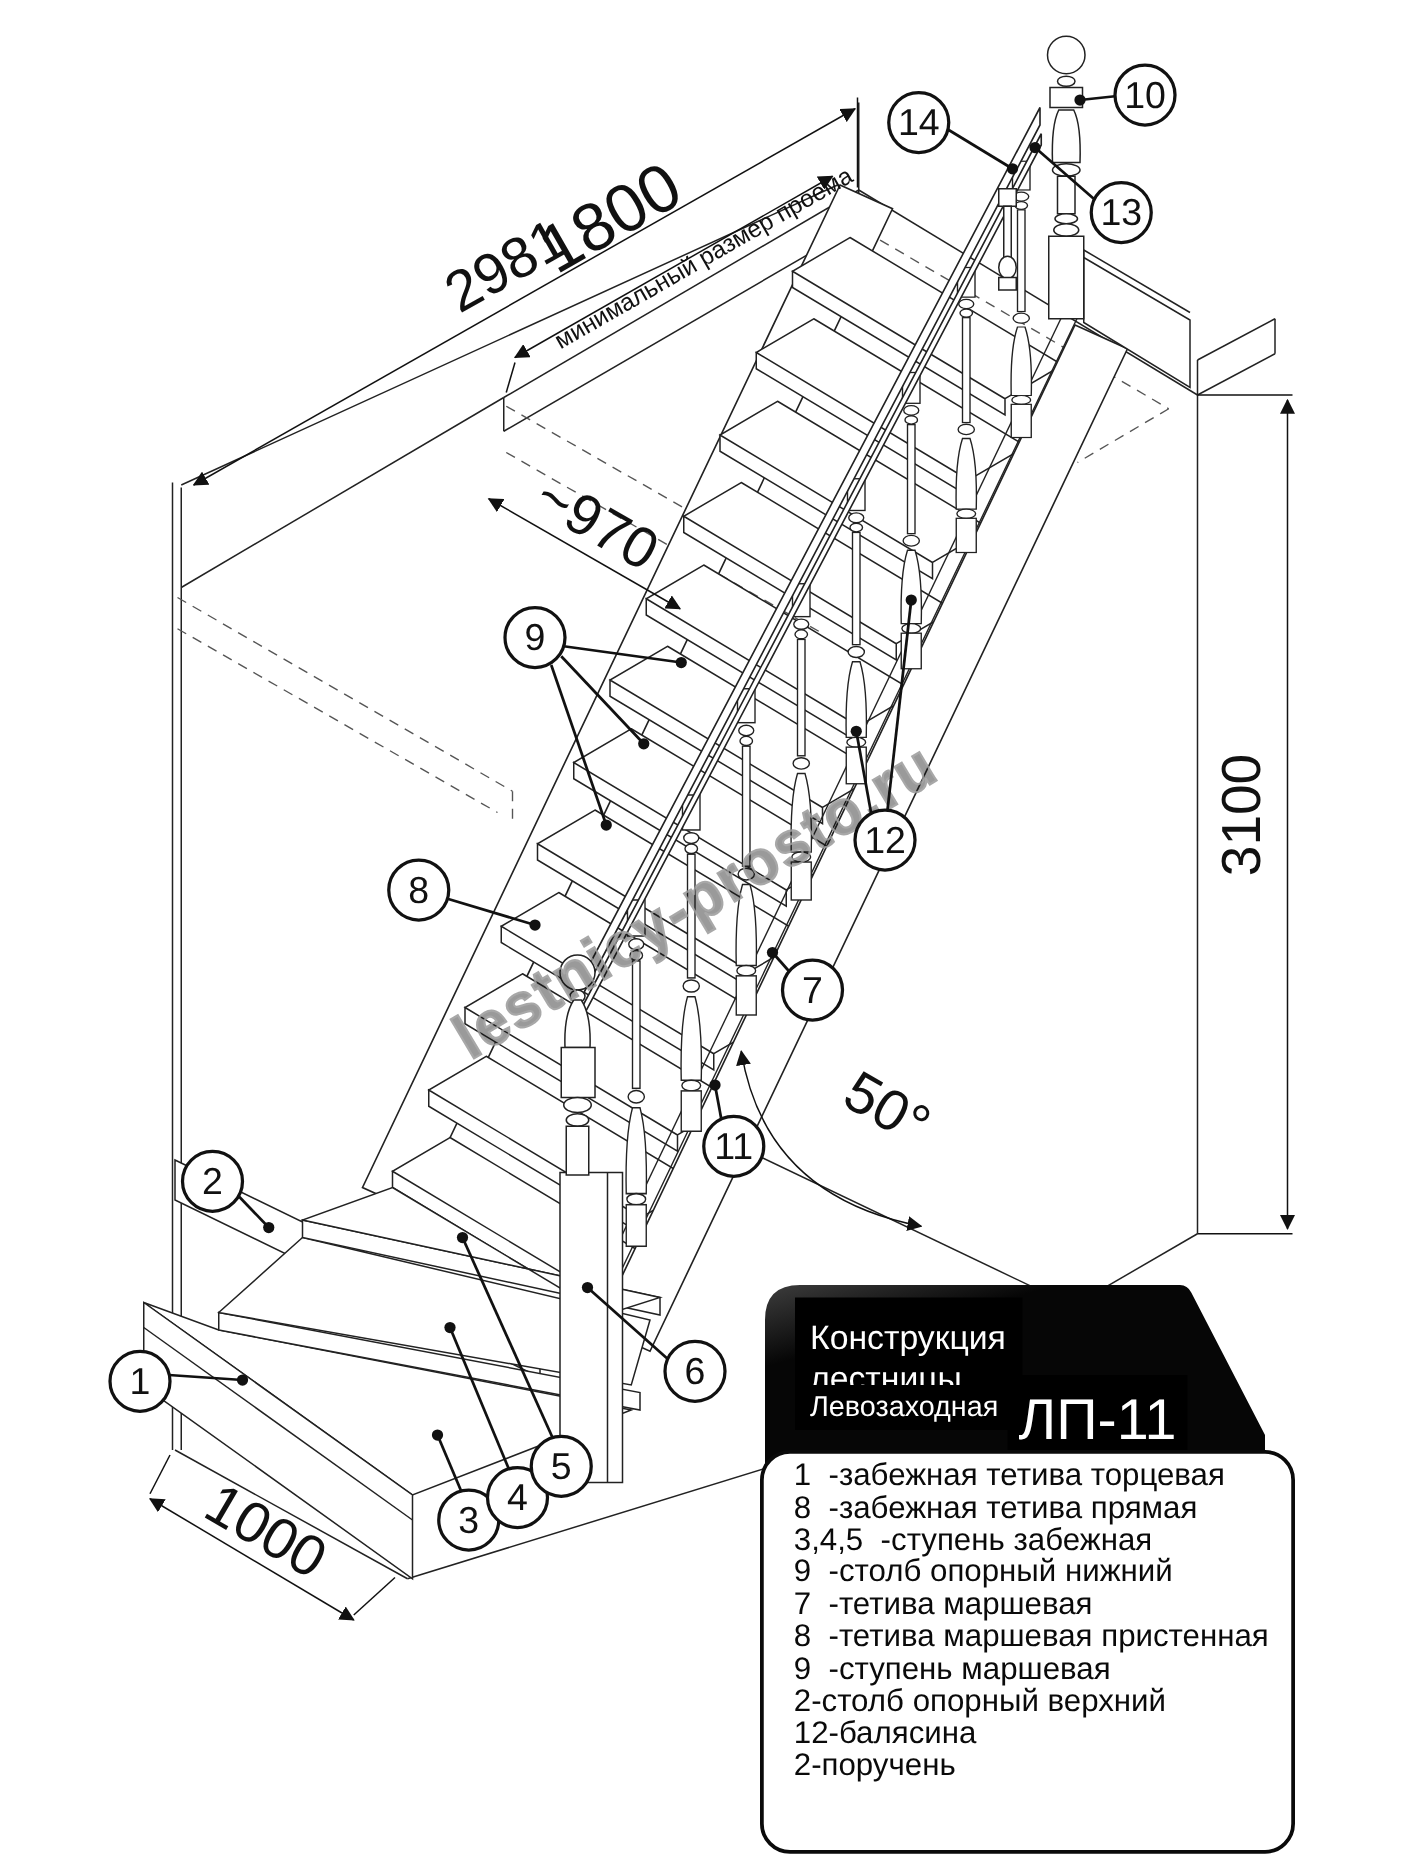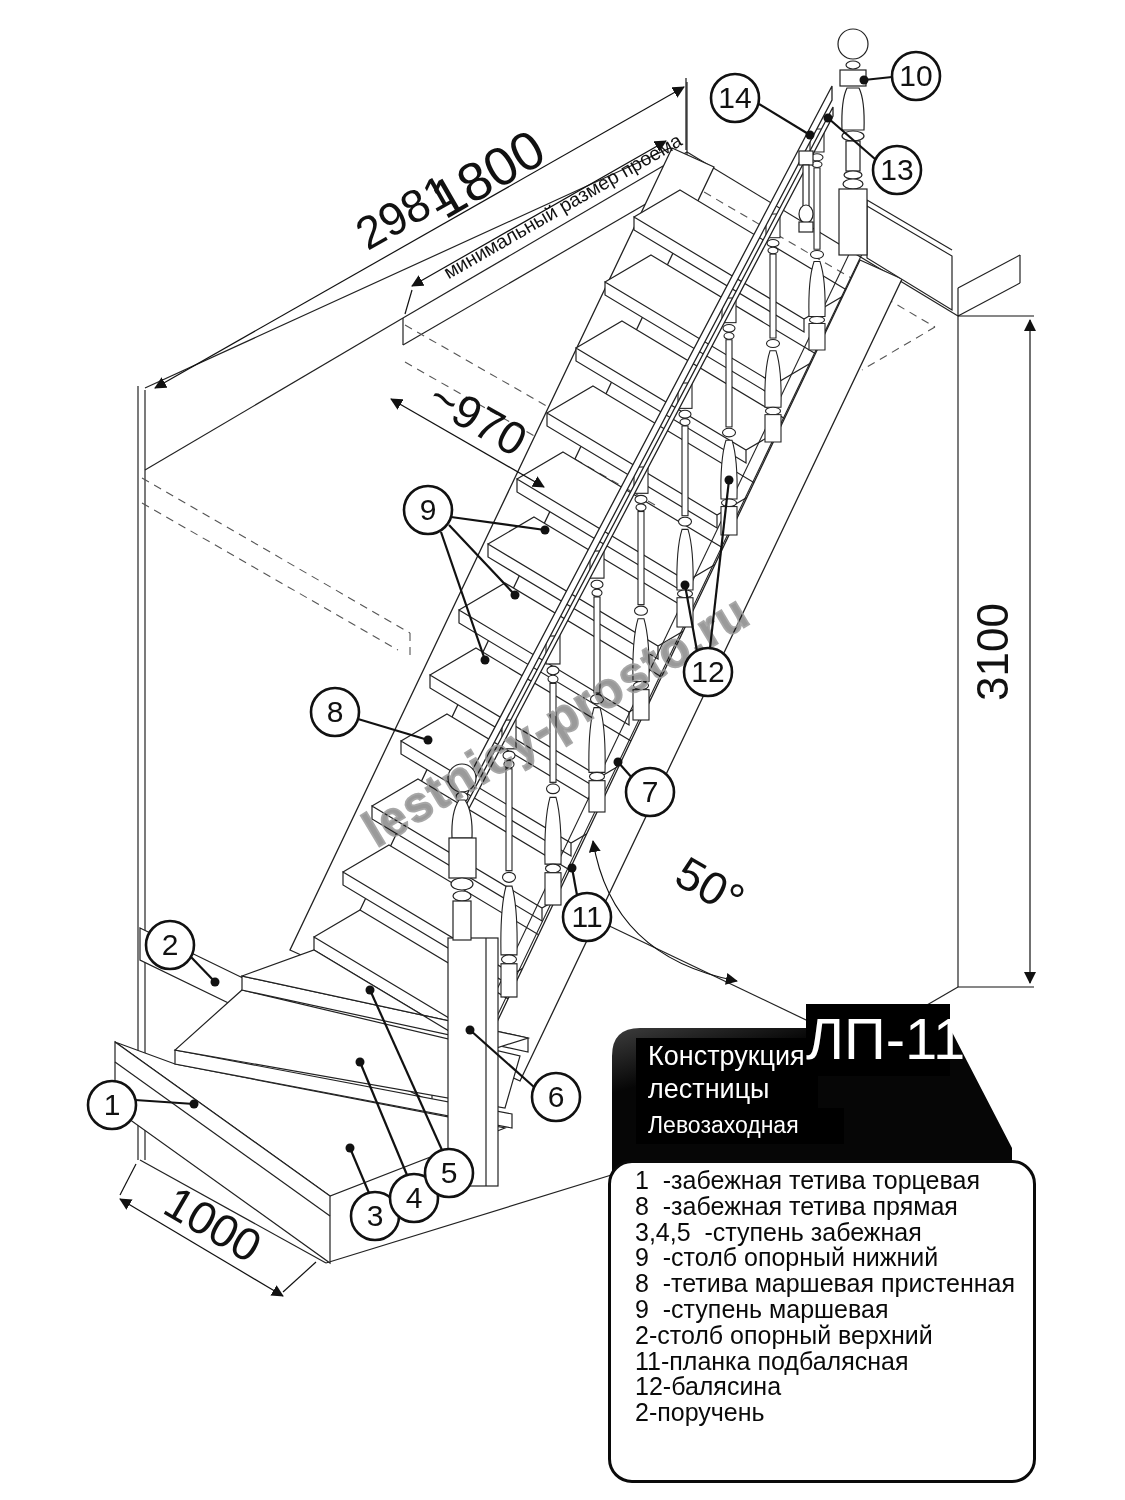--- a/index.html
+++ b/index.html
@@ -4,25 +4,25 @@
 <style>
   html,body{margin:0;padding:0;background:#fff;}
   .stage{position:relative;width:1125px;height:1500px;background:#fff;overflow:hidden;
          font-family:"Liberation Sans", sans-serif;}
   svg{position:absolute;left:0;top:0;}
   svg text{font-family:"Liberation Sans", sans-serif;fill:#111;}
   .callout text{font-size:30px;}
   .dimtxt{font-size:46px;}
   .legend-box{position:absolute;background:#000;color:#fff;}
   .legend-title{left:636px;top:1038px;width:170px;height:70px;font-size:27px;line-height:33px;
-                padding:2px 0 0 12px;}
+                padding:16px 0 0 12px;}
   .legend-sub{left:636px;top:1108px;width:196px;height:36px;font-size:23px;line-height:34px;
               padding:0 0 0 12px;}
-  .legend-model{left:806px;top:1004px;width:144px;height:72px;font-size:58px;line-height:70px;
-                }
+  .legend-model{left:806px;top:1100px;width:144px;height:72px;font-size:46px;line-height:70px;
+                text-align:center;}
   .parts{position:absolute;left:608px;top:1160px;width:398px;height:312px;background:#fff;
          border:3px solid #0a0a0a;border-radius:24px;padding:5px 0 0 24px;box-sizing:content-box;}
   .parts .row{font-size:25px;line-height:25.8px;color:#0a0a0a;white-space:pre;}
 </style>
 </head>
 <body>
 
 <div class="stage">
 <svg width="1125" height="1500" viewBox="0 0 1125 1500">
   <defs>
@@ -283,20 +283,20 @@
   <div>лестницы</div>
 </div>
 <div class="legend-box legend-sub">Левозаходная</div>
 <div class="legend-box legend-model">ЛП-11</div>
 
 <div class="parts">
   <div class="row">1  -забежная тетива торцевая</div>
   <div class="row">8  -забежная тетива прямая</div>
   <div class="row">3,4,5  -ступень забежная</div>
   <div class="row">9  -столб опорный нижний</div>
+  <div class="row">7  -тетива маршевая</div>
   <div class="row">8  -тетива маршевая пристенная</div>
   <div class="row">9  -ступень маршевая</div>
   <div class="row">2-столб опорный верхний</div>
-  <div class="row">11-планка подбалясная</div>
   <div class="row">12-балясина</div>
   <div class="row">2-поручень</div>
 </div>
 </div>
 
 </body></html>

